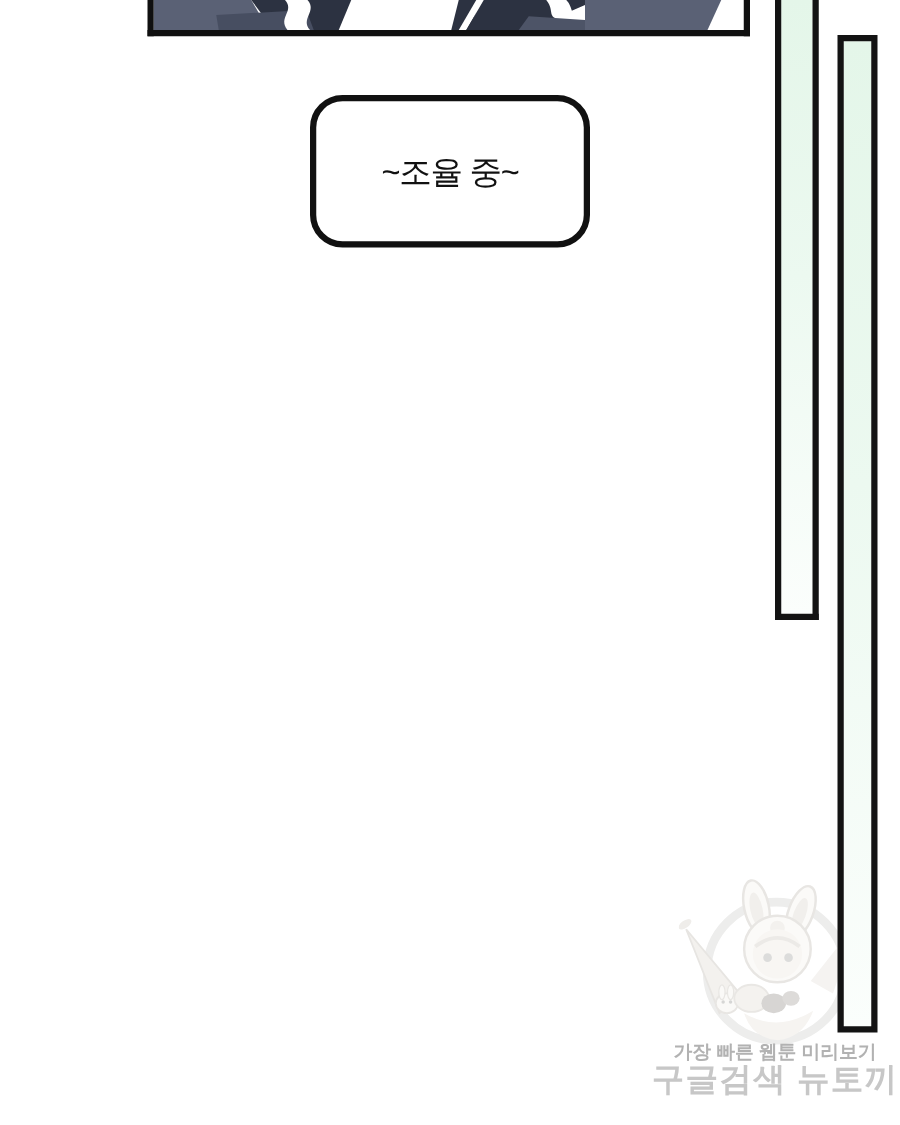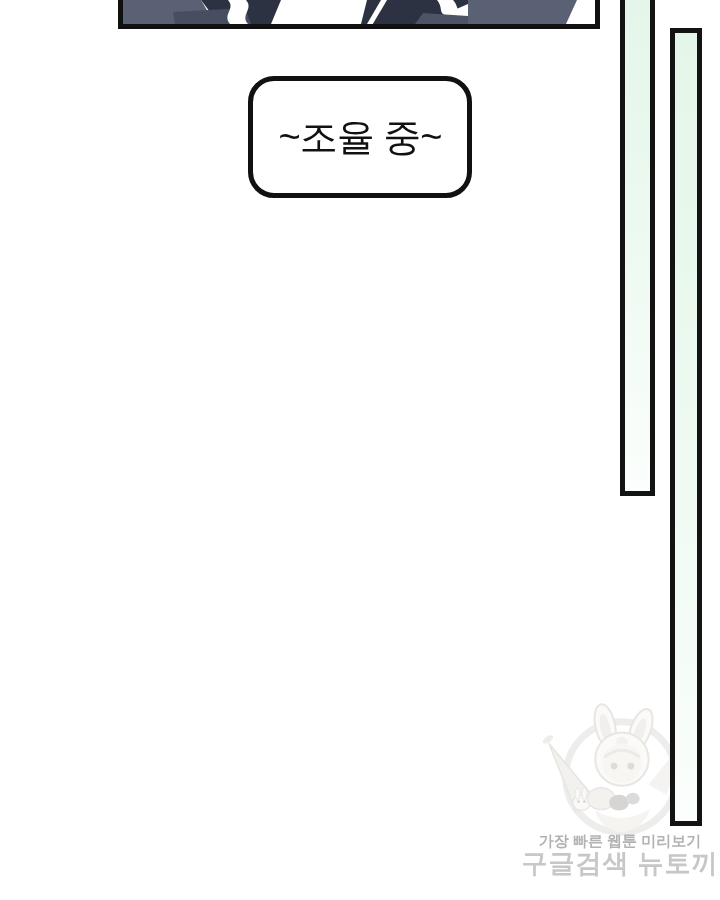--- a/index.html
+++ b/index.html
@@ -18,21 +18,21 @@
   .comic-panel svg { display:block; width:100%; height:100%; }
 
   
   .speech-bubble {
     position:absolute; left:248px; top:76px; width:224px; height:122px;
     box-sizing:border-box; background:#ffffff;
     border:5px solid #111111; border-radius:26px;
     display:flex; align-items:center; justify-content:center;
   }
   .speech-bubble-text {
-    font-size:38px; line-height:1; color:#111111; letter-spacing:-1px;
+    font-size:26px; line-height:1; color:#111111; letter-spacing:-1px;
     white-space:nowrap;
     text-align:center;
   }
 
   
   .side-bar {
     position:absolute; box-sizing:border-box;
     background:linear-gradient(180deg,#e4f6e9 0%,#ecf9f0 45%,#fbfefc 100%);
     border:5px solid #131313;
   }

